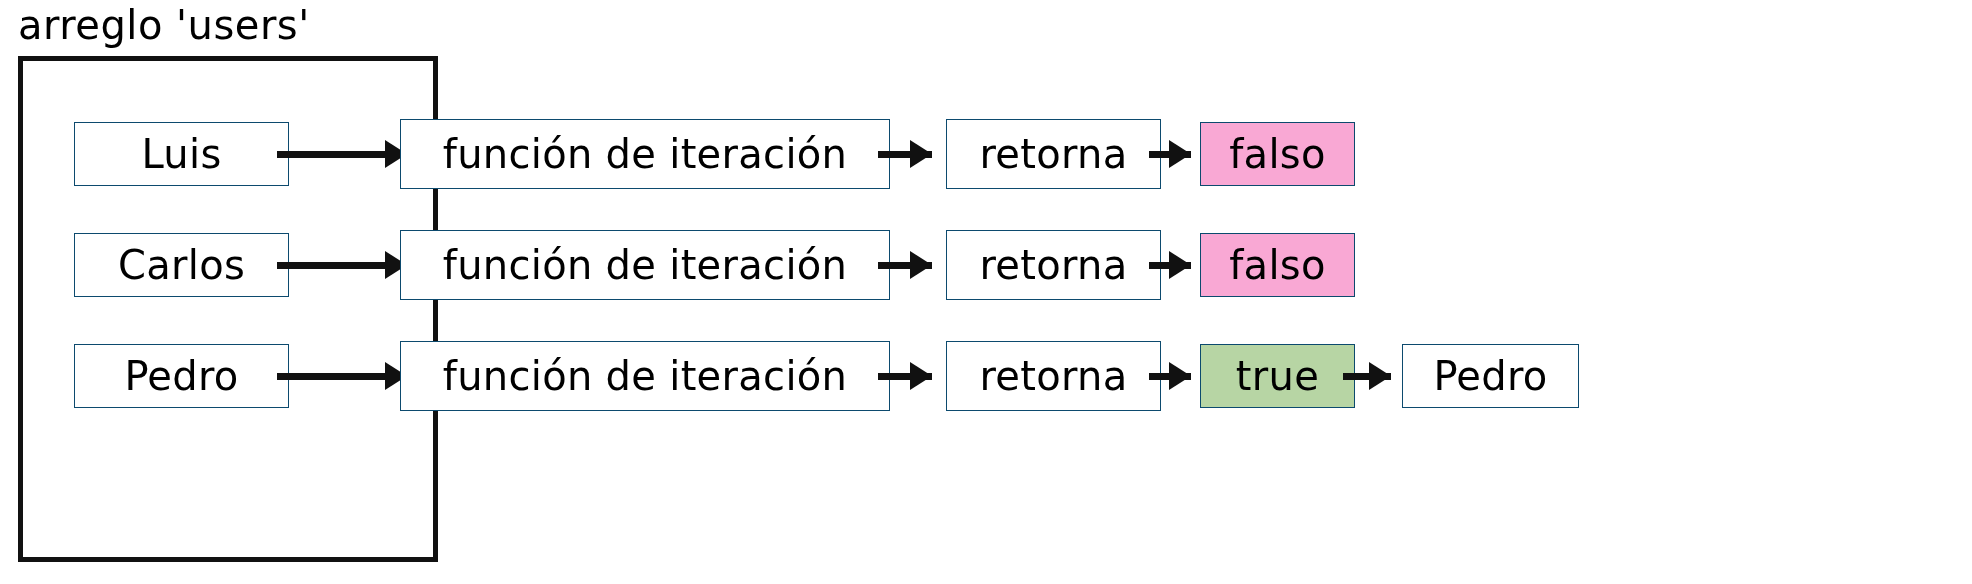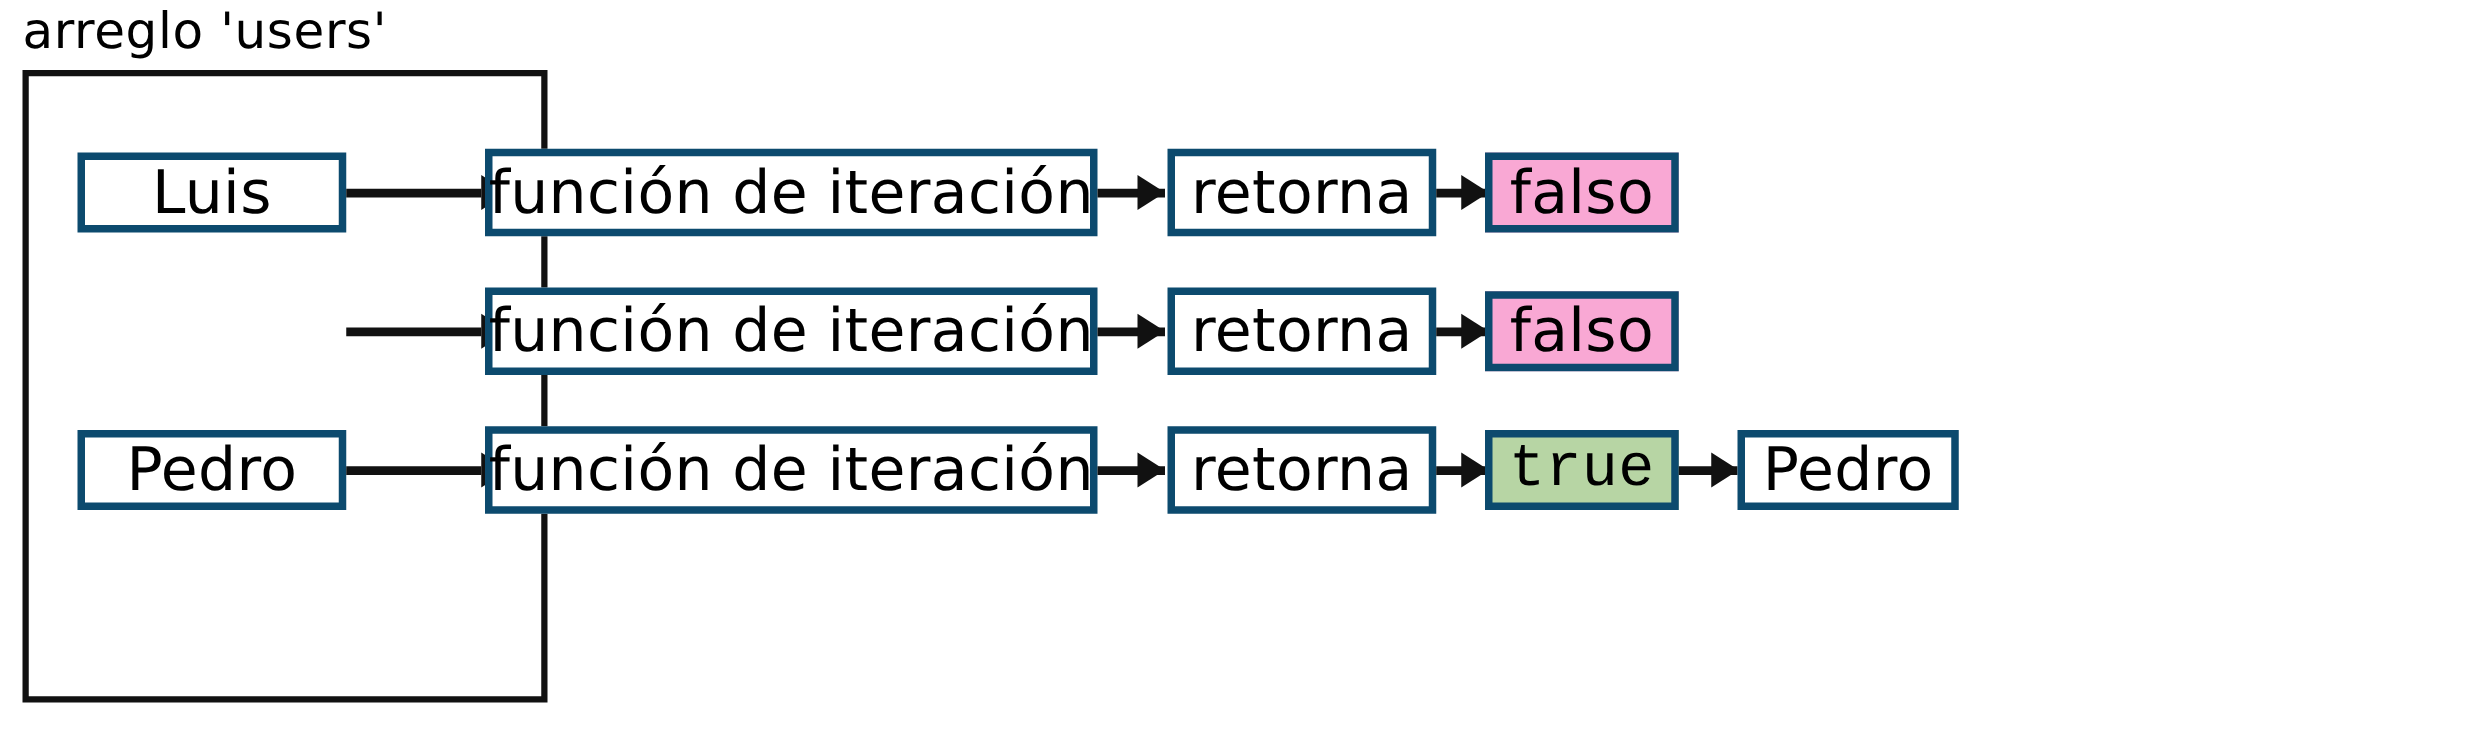--- a/index.html
+++ b/index.html
@@ -42,30 +42,31 @@
     height: 506px;
     border: 5px solid #111111;
     box-sizing: border-box;
     background: #ffffff;
   }
 
   
   .node {
     position: absolute;
     box-sizing: border-box;
-    border: 6px solid #0c4a6e;
+    border: 1px solid #0c4a6e;
     background: #ffffff;
     color: #000000;
     display: flex;
     align-items: center;
     justify-content: center;
-    font-size: 48px;
+    font-size: 40px;
     line-height: 1;
     white-space: nowrap;
     letter-spacing: 0.3px;
+    margin-left: 12px;
   }
 
   .node.item-box { width: 215px; height: 64px; }
   .node.fn-box   { width: 490px; height: 70px; }
   .node.ret-box  { width: 215px; height: 70px; text-align: center; }
   .node.val-box  { width: 155px; height: 64px; }
   .node.out-box  { width: 177px; height: 64px; }
 
   .node.false-val { background: #f9a8d4; }
   .node.true-val  { background: #b7d5a4; }
@@ -104,20 +105,21 @@
   <div class="conn" style="left:878px; top:151px; width:54px;"></div>
   <div class="arrowhead" style="left:910px; top:140px;"></div>
 
   <div class="node ret-box" style="left:934px; top:119px;">retorna</div>
 
   <div class="conn" style="left:1149px; top:151px; width:42px;"></div>
   <div class="arrowhead" style="left:1169px; top:140px;"></div>
 
   <div class="node val-box false-val" style="left:1188px; top:122px;">falso</div>
 
+  <div class="node item-box" style="left:62px; top:233px;">Carlos</div>
 
   <div class="conn" style="left:277px; top:262px; width:108px;"></div>
   <div class="arrowhead" style="left:385px; top:251px;"></div>
 
   <div class="node fn-box" style="left:388px; top:230px;">función de iteración</div>
 
   <div class="conn" style="left:878px; top:262px; width:54px;"></div>
   <div class="arrowhead" style="left:910px; top:251px;"></div>
 
   <div class="node ret-box" style="left:934px; top:230px;">retorna</div>
@@ -135,20 +137,20 @@
   <div class="node fn-box" style="left:388px; top:341px;">función de iteración</div>
 
   <div class="conn" style="left:878px; top:373px; width:54px;"></div>
   <div class="arrowhead" style="left:910px; top:362px;"></div>
 
   <div class="node ret-box" style="left:934px; top:341px;">retorna</div>
 
   <div class="conn" style="left:1149px; top:373px; width:42px;"></div>
   <div class="arrowhead" style="left:1169px; top:362px;"></div>
 
-  <div class="node val-box true-val" style="left:1188px; top:344px;font-family:Liberation Mono, monospace;">true</div>
+  <div class="node val-box true-val" style="left:1188px; top:344px;">true</div>
 
   <div class="conn" style="left:1343px; top:373px; width:48px;"></div>
   <div class="arrowhead" style="left:1369px; top:362px;"></div>
 
   <div class="node out-box" style="left:1390px; top:344px;">Pedro</div>
 
 </div>
 
 </body></html>

